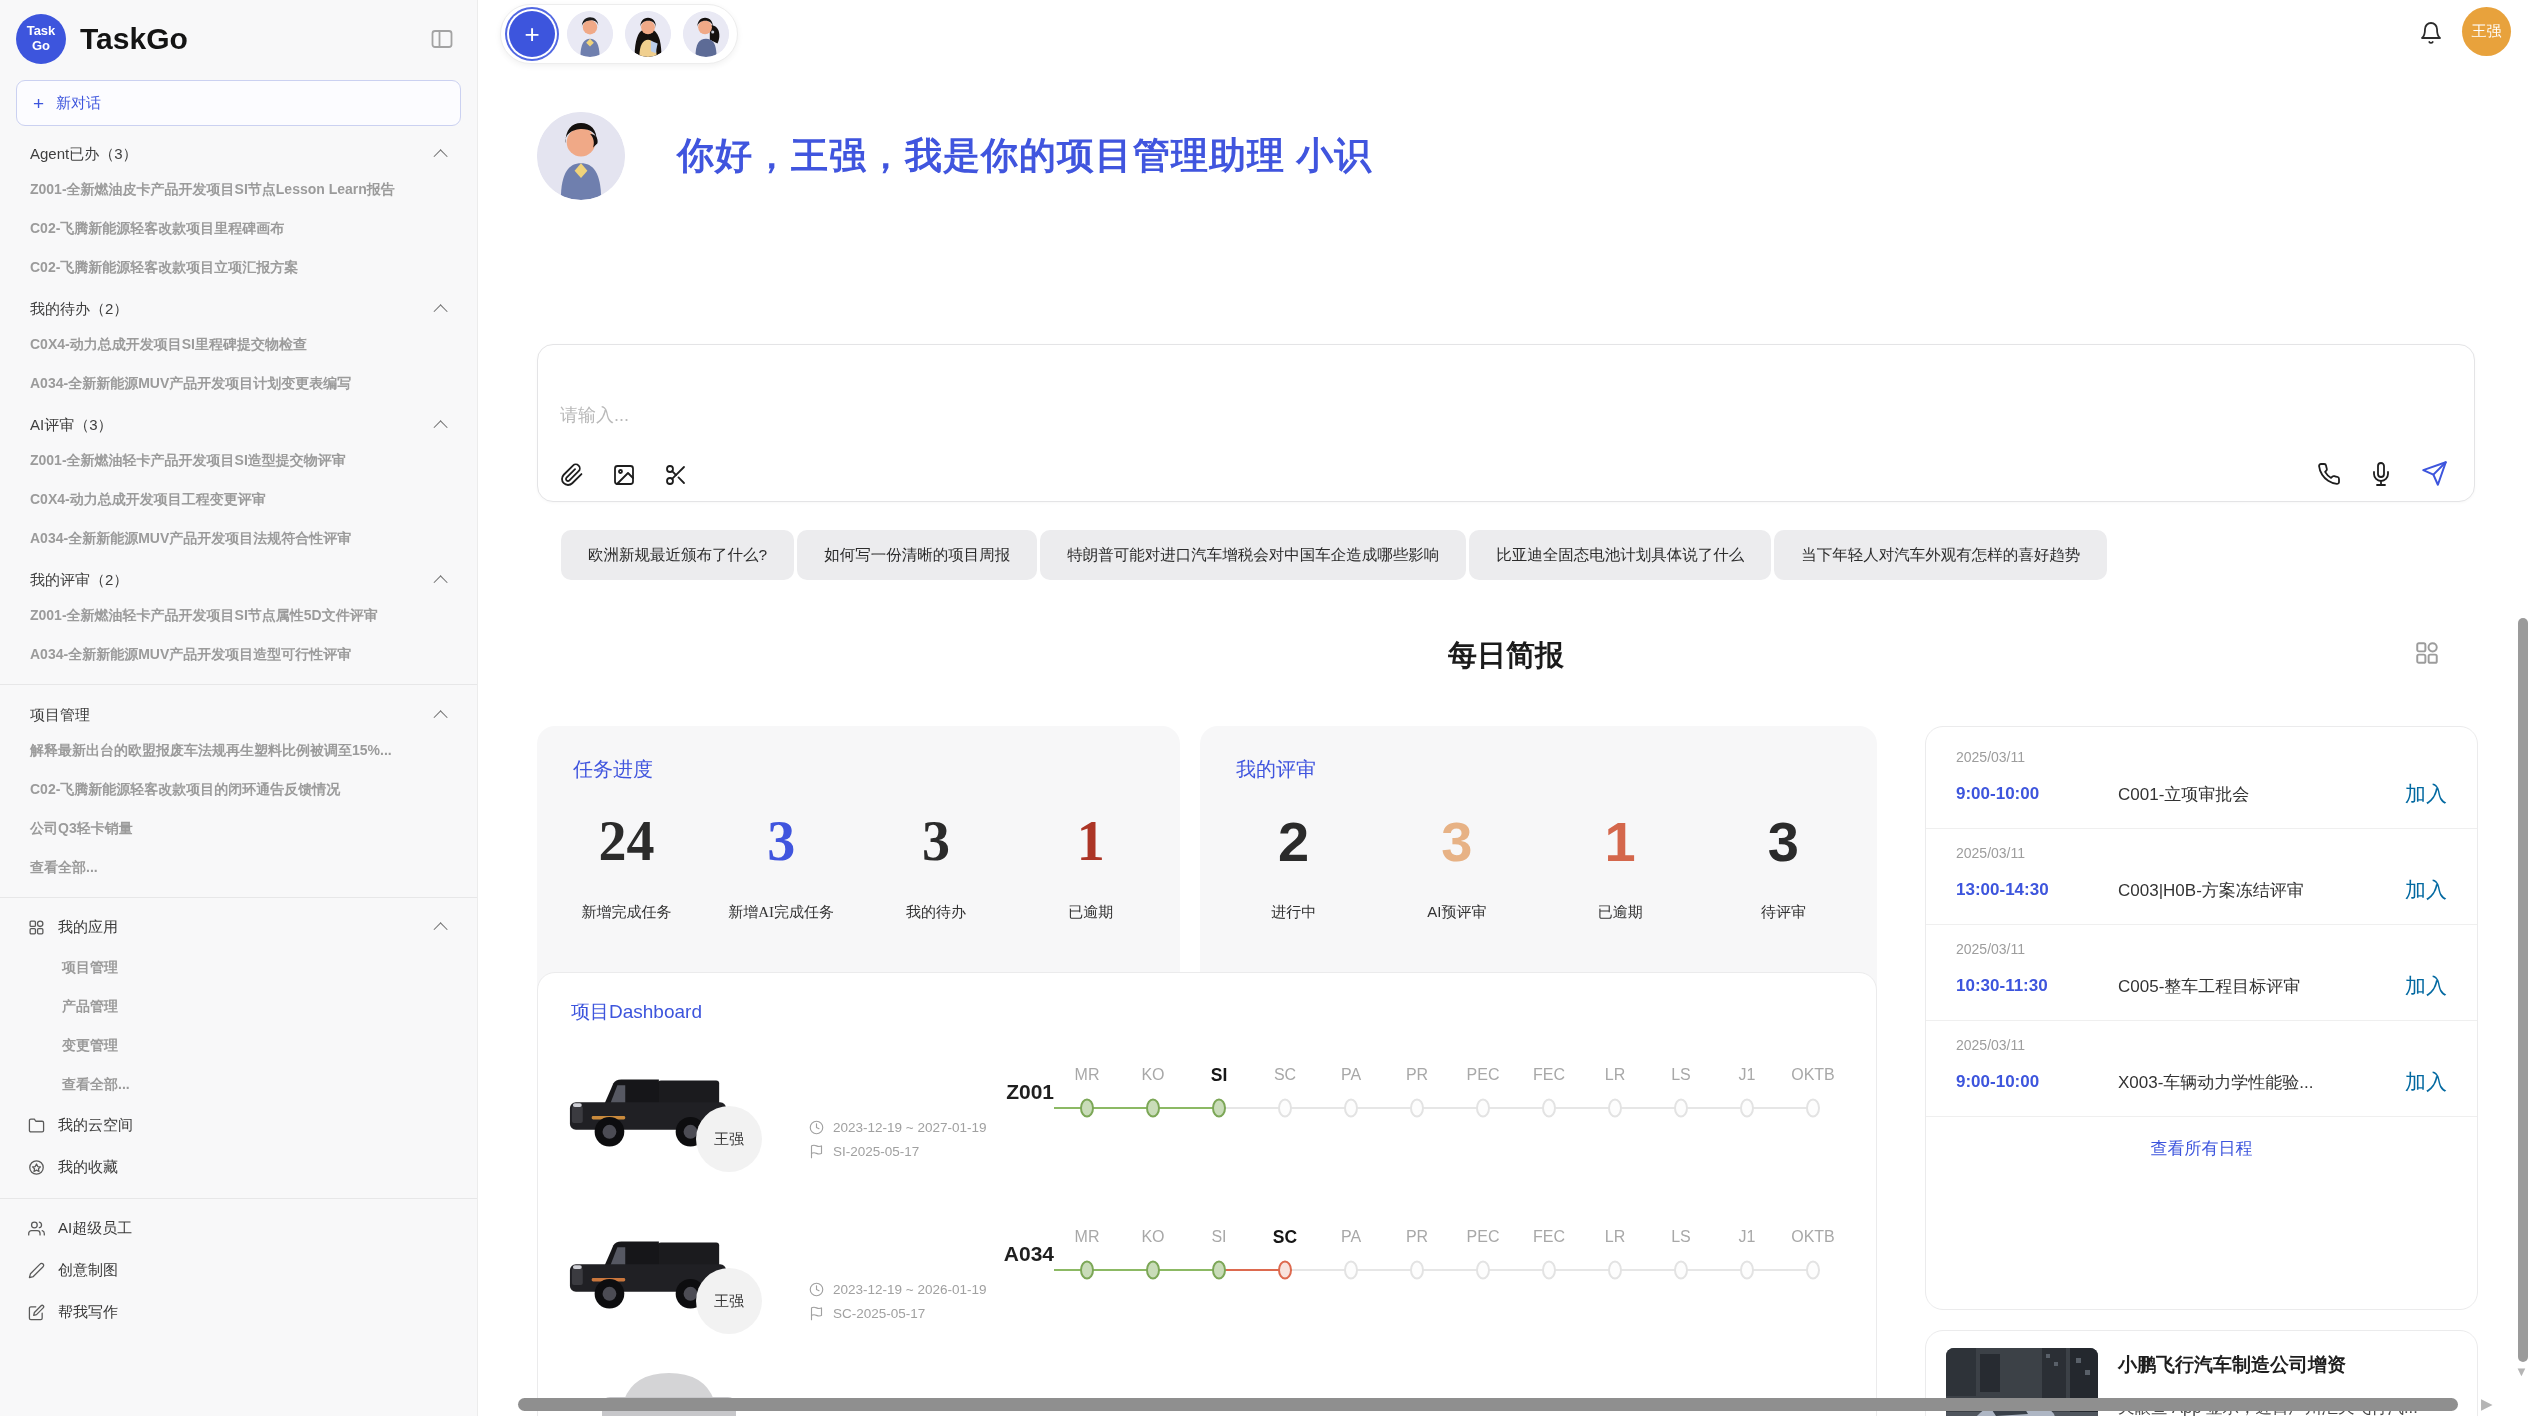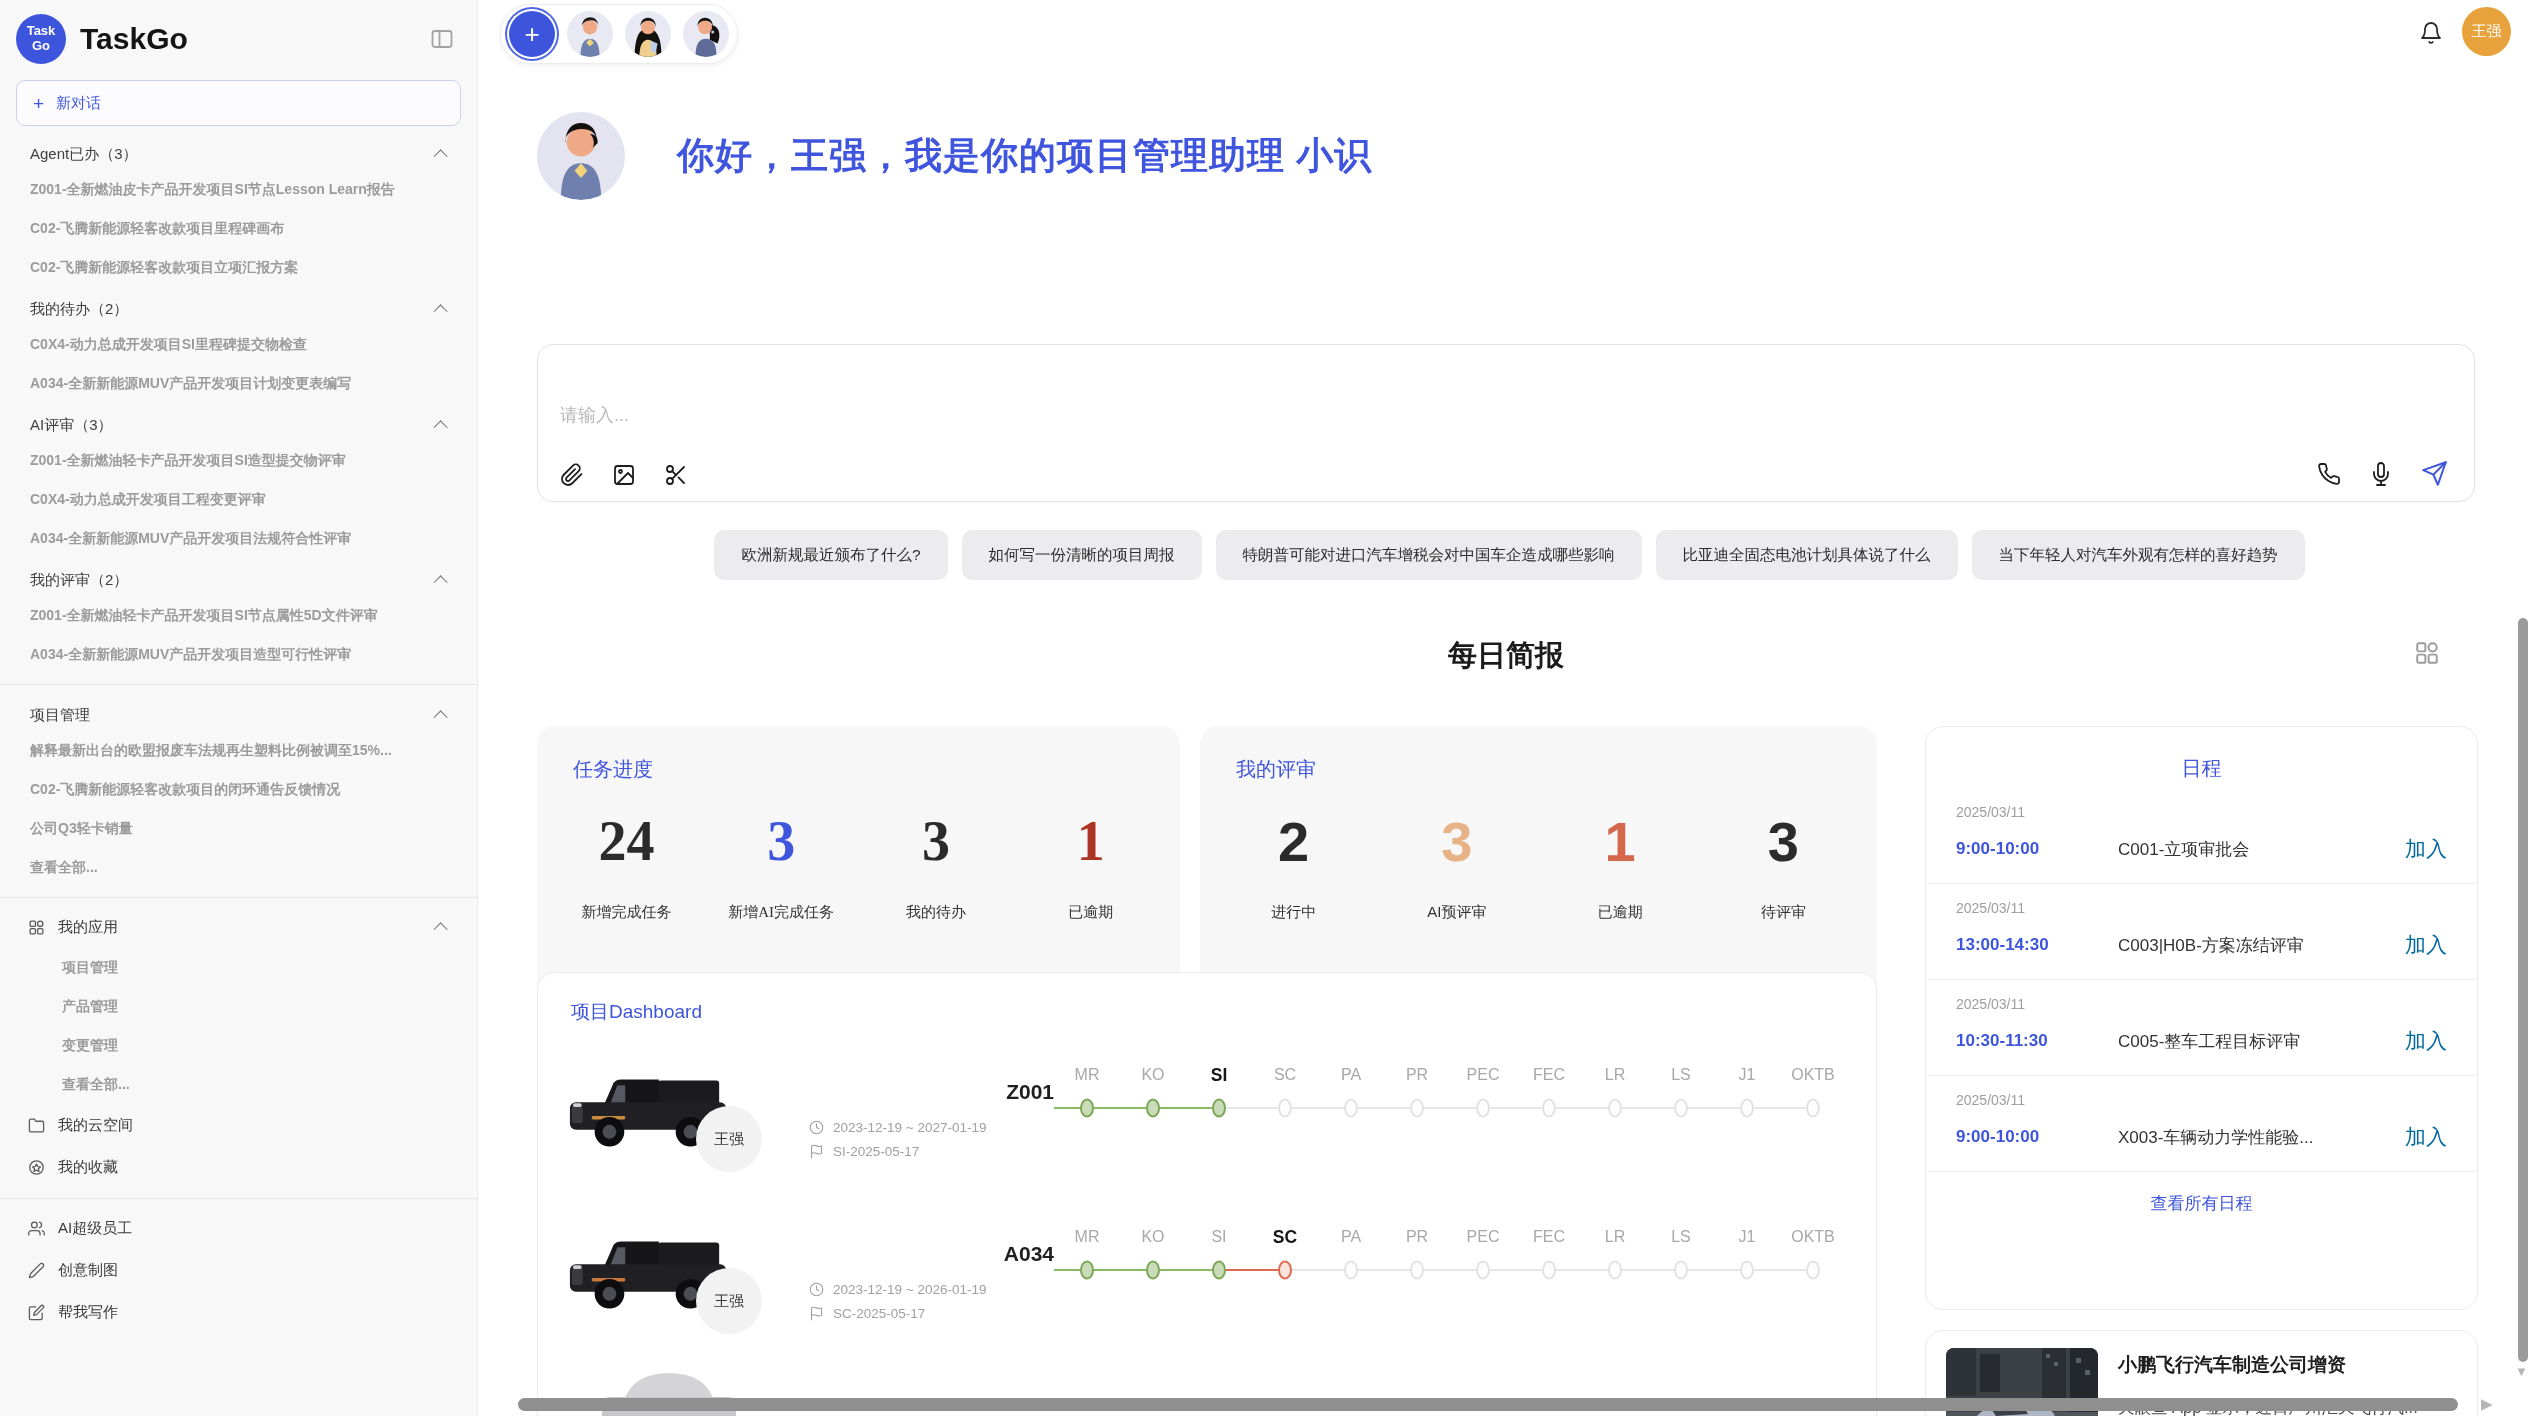--- a/index.html
+++ b/index.html
@@ -41,21 +41,21 @@
   
   .composer { position:absolute; left:537px; top:344px; width:1938px; height:158px; background:#fff; border:1px solid #e4e4e6; border-radius:16px; box-shadow:0 1px 3px rgba(0,0,0,.03); }
   .composer-input { position:absolute; left:22px; top:58px; right:420px; font-size:18px; color:#b9b9b9; cursor:text; }
   .composer-left { position:absolute; left:22px; bottom:14px; display:flex; gap:28px; color:#1e1e1e; }
   .composer-left .cic { cursor:pointer; }
   .composer-right { position:absolute; right:26px; bottom:14px; display:flex; gap:28px; align-items:center; color:#1e1e1e; }
   .composer-right .cic { cursor:pointer; }
   .send-ic { color:#3d55dd; }
 
   
-  .chips { position:absolute; left:537px; top:530px; width:1945px; display:flex; gap:14px;justify-content:center; }
+  .chips { position:absolute; left:561px; top:530px; width:1945px; display:flex; gap:3px; }
   .chip { height:50px; background:#ececee; border:none; border-radius:10px; padding:0 27px; font-size:15.5px; color:#2c2c2c; display:flex; align-items:center; white-space:nowrap; font-family:inherit; cursor:pointer; }
 
   
   .briefing-title { position:absolute; left:537px; top:636px; width:1938px; text-align:center; font-size:29px; font-weight:bold; color:#1b1b1b; }
   .briefing-grid-ic { position:absolute; left:2414px; top:640px; color:#9c9c9c; cursor:pointer; }
   .stat-card { position:absolute; top:726px; height:292px; background:#f7f7f8; border-radius:18px; }
   .stat-card.c1 { left:537px; width:643px;font-family:Liberation Serif, serif; }
   .stat-card.c2 { left:1200px; width:677px; }
   .stat-title { padding:30px 0 0 36px; color:#4055de; font-size:20px; }
   .stat-row { display:flex; justify-content:space-around; margin-top:28px; padding:0 12px; }
@@ -780,21 +780,20 @@
 
     <div class="proj-partial">
       <svg width="150" height="60" viewBox="0 0 150 60">
         <path d="M30 35 Q40 8 75 8 Q110 8 120 35 Z" fill="#d4d4d6"></path>
         <rect x="8" y="32" width="134" height="28" rx="8" fill="#c7c7ca"></rect>
       </svg>
     </div>
   </div>
 
   <div class="sched-card">
-    <div class="sched-title">日程</div>
     <div class="sched-list">
 
         <div class="sched-item">
           <div class="sched-date">2025/03/11</div>
           <div class="sched-main">
             <span class="sched-time">9:00-10:00</span>
             <span class="sched-name">C001-立项审批会</span>
             <span class="sched-join">加入</span>
           </div>
         </div>

